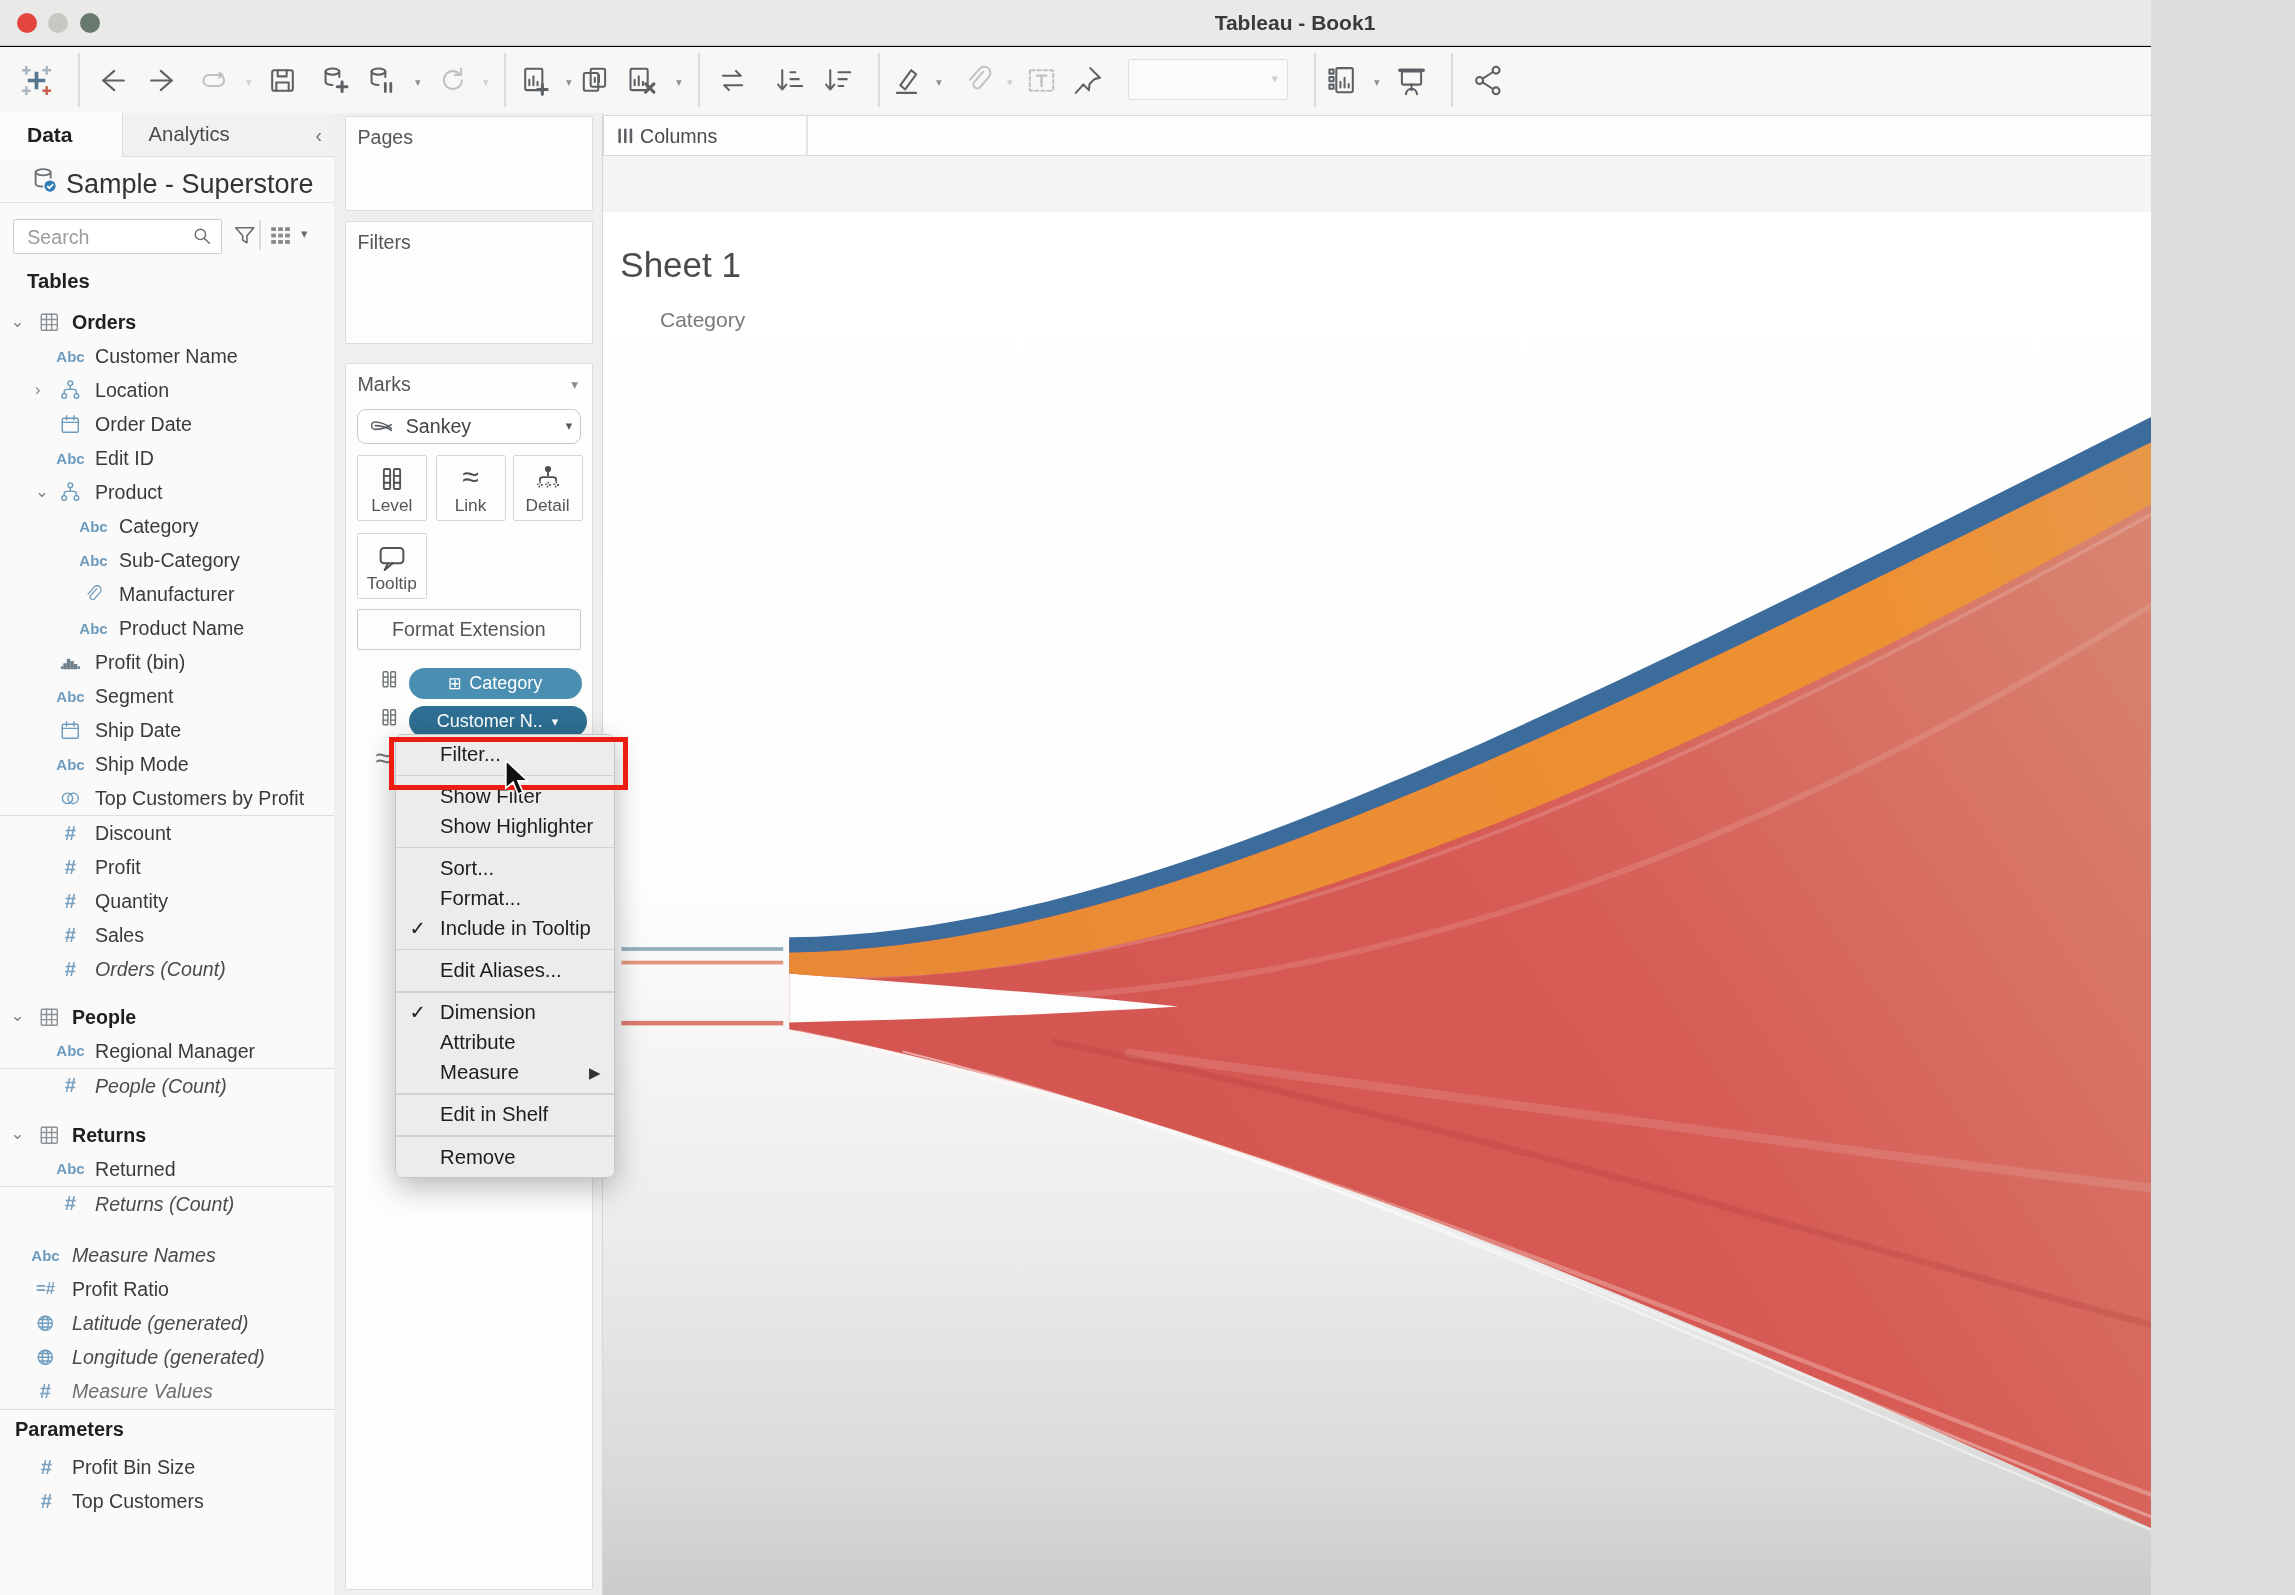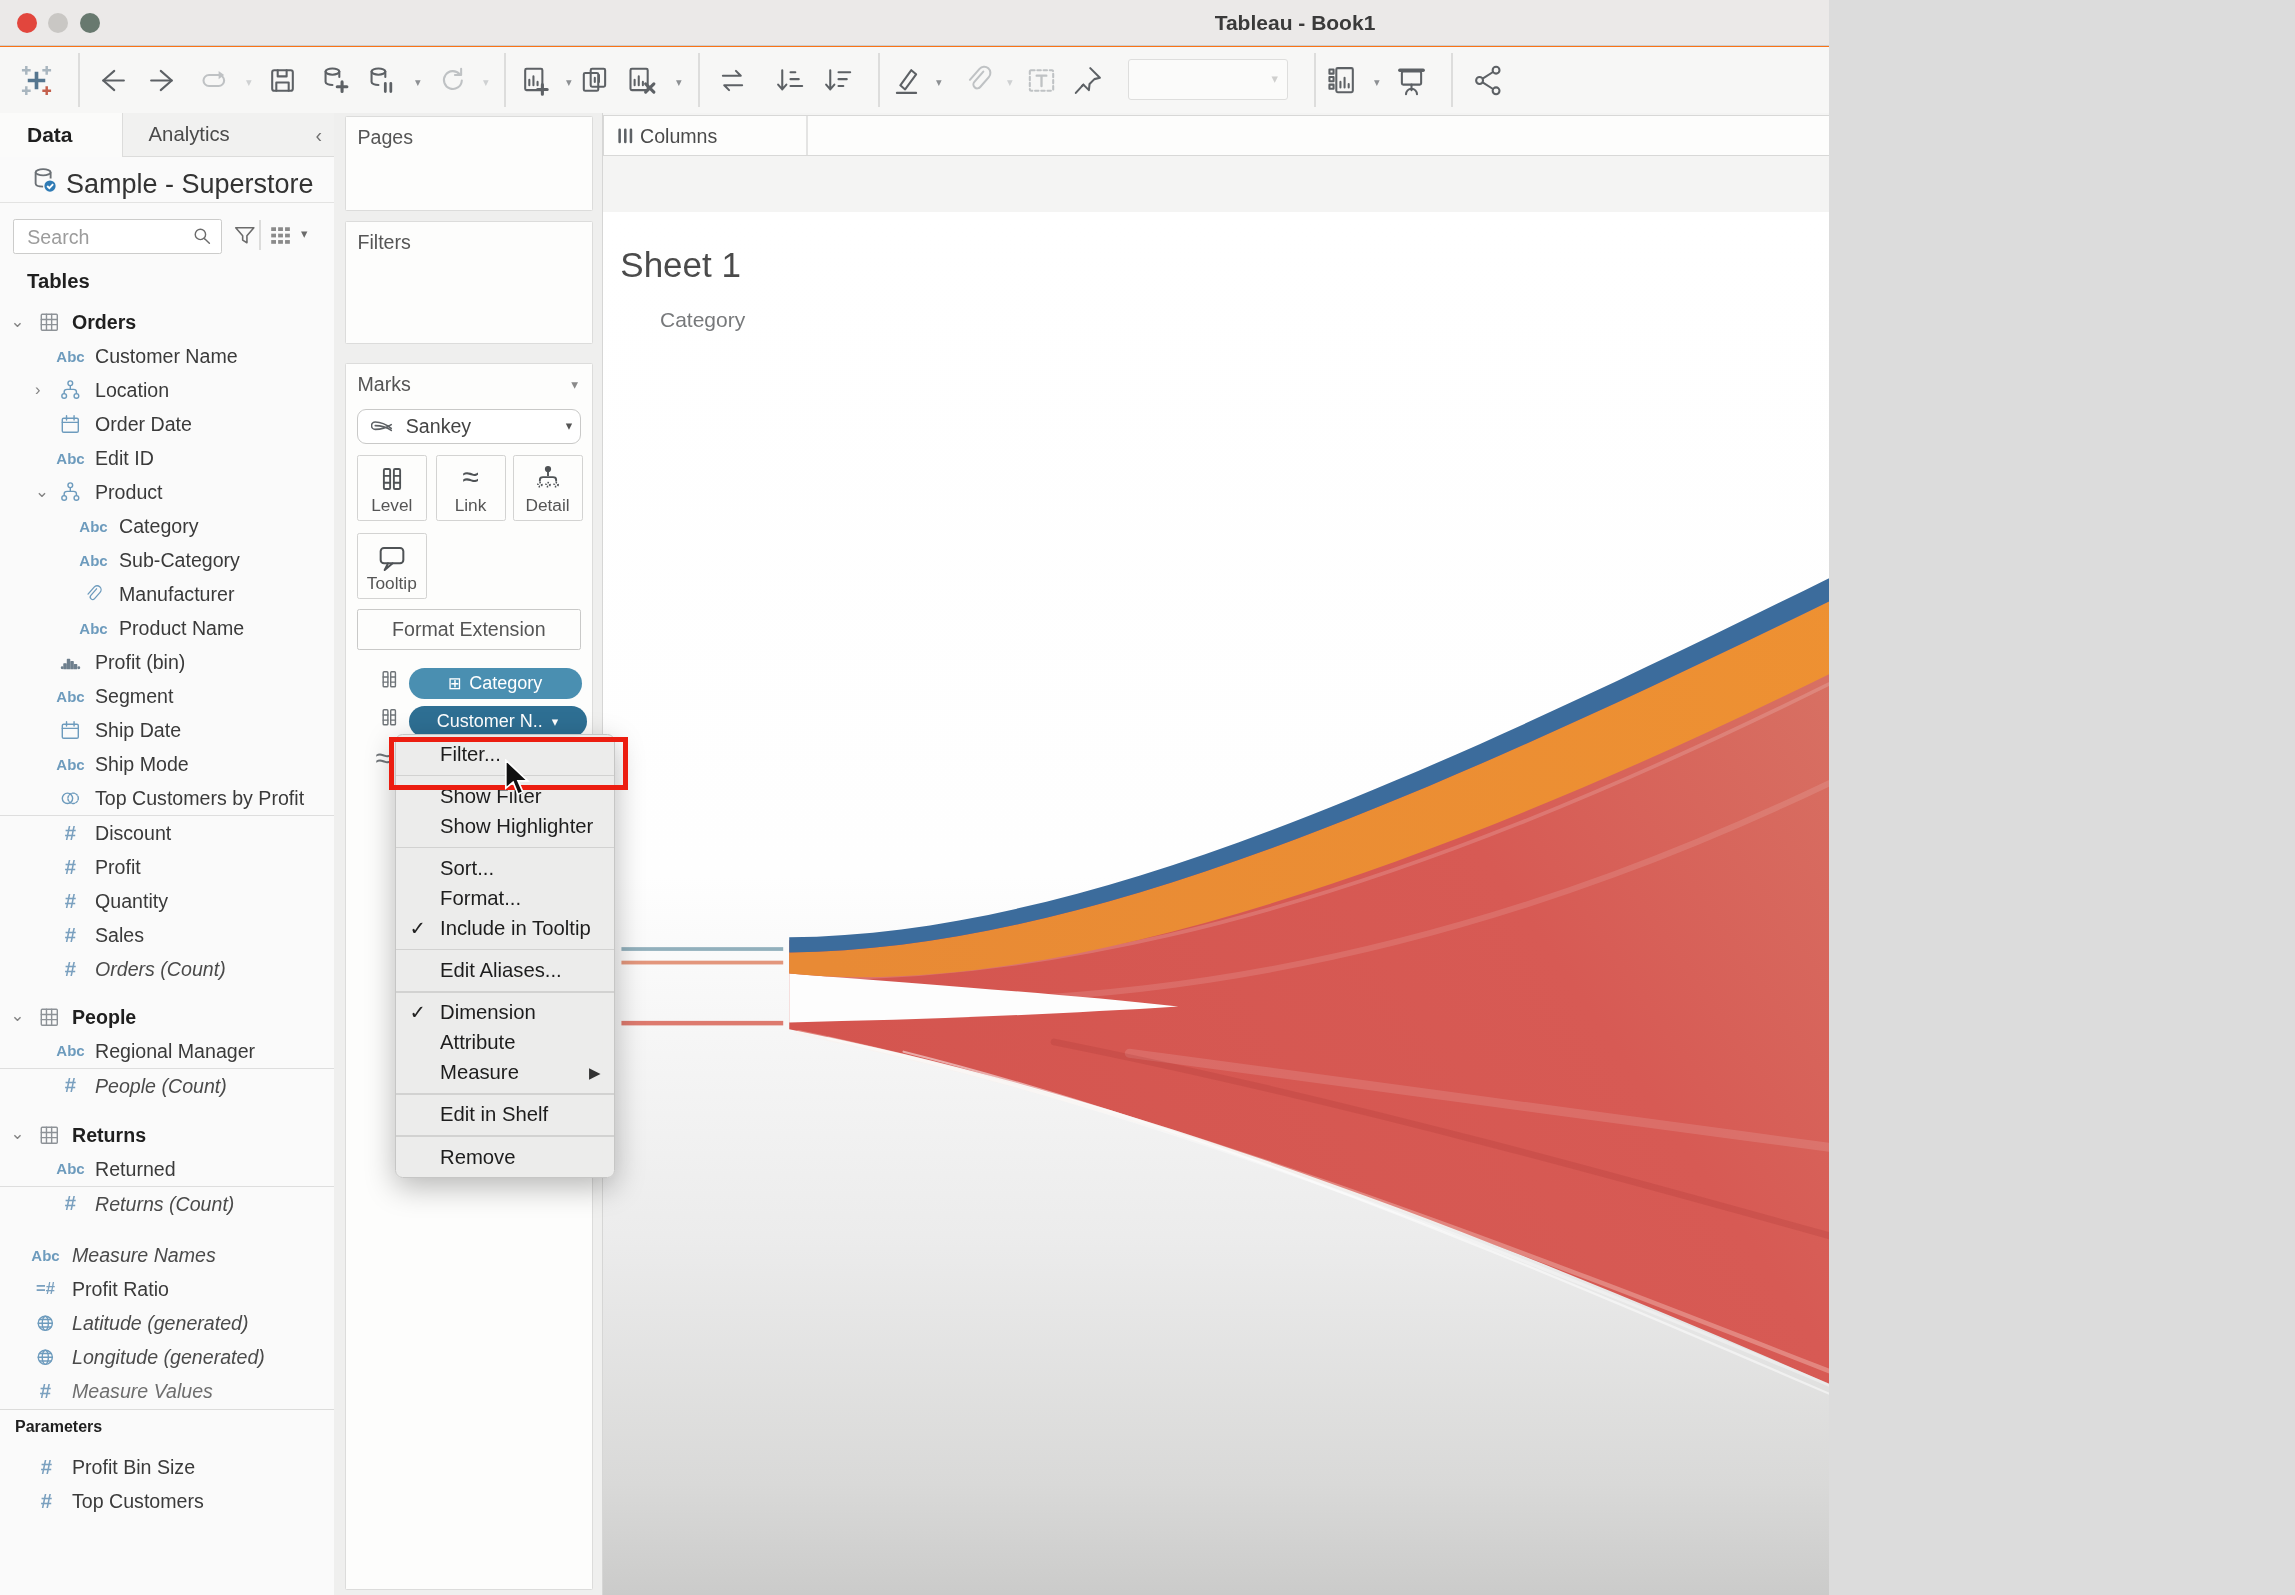--- a/index.html
+++ b/index.html
@@ -1,18 +1,18 @@
 <!DOCTYPE html>
 <html style="font-size:12px"><head>
 <meta charset="utf-8">
 <style>
   html,body{margin:0;padding:0;background:#dcdcdc;}
-  #app{position:relative;width:1829px;height:1596px;overflow:hidden;
+  #app{position:relative;width:2151px;height:1596px;overflow:hidden;
        font-family:"Liberation Sans","DejaVu Sans",sans-serif;color:#3b3b3b;
-       background:#f97316;}
+       background:#000000;}
   .abs{position:absolute;}
   
   .titlebar{position:absolute;left:0;top:0;width:2295px;height:45px;
             background:#ebe9e8;border-bottom:1.5px solid #cfcecd;}
   .light{position:absolute;top:12.8px;width:20.3px;height:20.3px;border-radius:50%;}
   .win-title{position:absolute;left:1054px;top:10.5px;width:482px;text-align:center;
              font-size:21px;font-weight:bold;color:#3a3a3a;}
   
   .toolbar{position:absolute;left:0;top:47px;width:2295px;height:66px;
            background:#f7f7f6;border-bottom:1.5px solid #d8d8d7;}
@@ -44,21 +44,21 @@
   .frow{position:relative;height:34px;}
   .frow .lbl{position:absolute;top:6px;font-size:19.6px;color:#3a3a3a;white-space:nowrap;}
   .frow .lbl.it{font-style:italic;color:#4a4a4a;}
   .frow .lbl.b{font-weight:bold;color:#1f1f1f;}
   .frow .fic{position:absolute;top:3.8px;width:27px;height:27px;display:flex;align-items:center;justify-content:center;}
   .frow .chv{position:absolute;top:6.8px;font-size:16.6px;color:#848484;}
   .frow.diva{border-top:0.8px solid #dedede;}
   .tx-abc{font-size:15px;color:#6d9bbd;font-weight:bold;}
   .tx-hash{font-size:20.3px;color:#7aa0bf;font-weight:bold;}
   .params-div{position:absolute;left:0;width:334px;height:0.8px;background:#dcdcdb;}
-  .params-hdr{position:absolute;left:15px;font-size:16px;font-weight:bold;color:#1f1f1f;}
+  .params-hdr{position:absolute;left:15px;font-size:20px;font-weight:bold;color:#1f1f1f;}
   
   .midcol{position:absolute;left:334px;top:113px;width:269px;height:1483px;background:#efefee;
           border-right:1.5px solid #d6d6d5;box-sizing:border-box;}
   .card{position:absolute;left:10.5px;width:248px;background:#fdfdfc;border:1.5px solid #dcdcdb;border-radius:1.5px;box-sizing:border-box;}
   .card-lbl{position:absolute;left:12px;top:9px;font-size:19.6px;color:#555;}
   .marks-caret{position:absolute;right:13.5px;top:12px;color:#8a8a8a;font-size:13.5px;}
   .mark-dd{position:absolute;left:11.3px;top:45px;width:224px;height:35px;background:#fff;
            border:1.5px solid #c9c9c8;border-radius:9px;box-sizing:border-box;}
   .mark-dd .txt{position:absolute;left:48px;top:5.3px;font-size:19.6px;color:#444;}
   .mark-dd .dc{position:absolute;right:7.5px;top:8.3px;font-size:12.8px;color:#555;}

